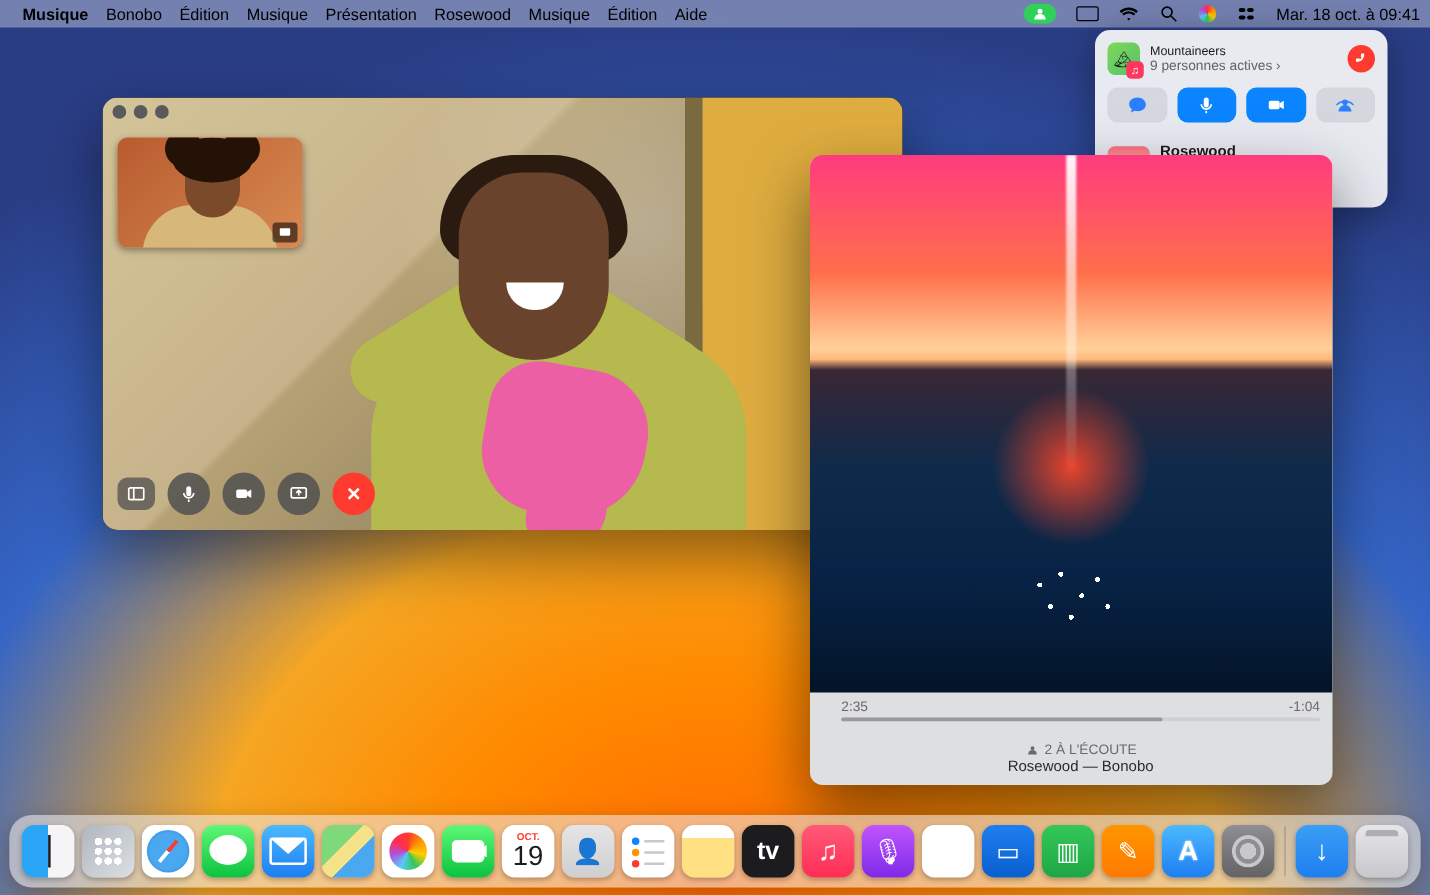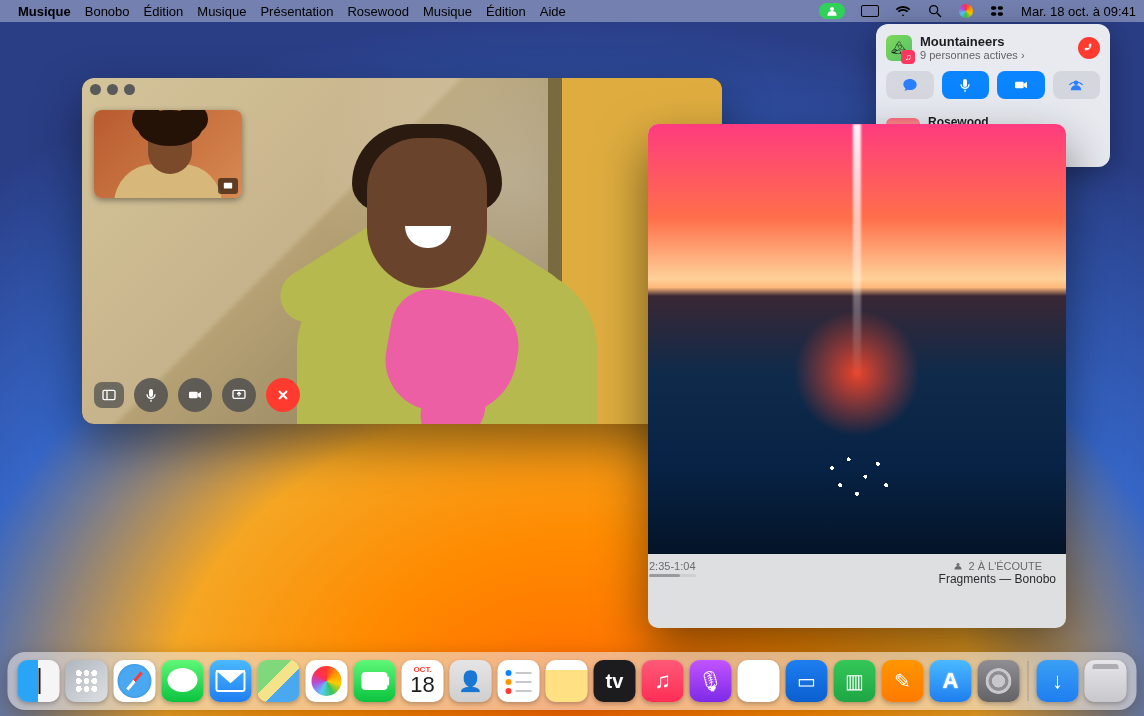--- a/index.html
+++ b/index.html
@@ -40,21 +40,21 @@
   }
   .popover .header { display:flex; align-items:center; padding:10px 10px 6px 10px; gap:8px; }
   .popover .gicon {
     width:26px; height:26px; border-radius:6px;
     background: linear-gradient(135deg,#7ed957,#56c16d);
     display:flex; align-items:center; justify-content:center; font-size:13px; position:relative;
   }
   .popover .gicon::after{
     content:"♫"; position:absolute; right:-3px; bottom:-3px; width:14px; height:14px; border-radius:4px; background:#ff375f; color:#fff; font-size:9px; display:flex; align-items:center; justify-content:center;
   }
-  .popover .gtitle { font-weight:700; font-size:13px; }
+  .popover .gtitle { font-weight:400; font-size:10px; }
   .popover .gsub { font-size:11px; color:#636366; }
   .popover .gsub::after{ content:" ›"; }
   .popover .close {
     width:22px; height:22px; border-radius:50%; background:#ff3b30; color:#fff;
     display:flex; align-items:center; justify-content:center; font-size:13px; margin-left:auto;
   }
   .popover .actions { display:flex; gap:8px; padding:4px 10px 10px 10px; }
   .popover .actbtn {
     flex:1; height:28px; border-radius:8px; background:rgba(120,120,128,0.16);
     display:flex; align-items:center; justify-content:center; color:#2a7fff;
@@ -154,21 +154,21 @@
       radial-gradient(circle 90px at 50% 58%, rgba(255,70,40,0.9), transparent 70%),
       linear-gradient(180deg, #ff3b7f 0%, #ff6f4a 22%, #ffd199 36%, #ffb87a 38%, #3a2734 40%, #0f2a4a 58%, #072244 80%, #041428 100%);
     position:relative;
   }
   .npart .beam{
     position:absolute; top:0; left:50%; transform:translateX(-50%);
     width:8px; height:60%; background:linear-gradient(180deg, rgba(255,255,255,0.95), rgba(255,255,255,0));
     filter: blur(1px);
   }
   .npbar{
-    height:74px; padding:6px 10px 8px 1px; color:#4c4c4e; font-size:11px; display:flex; flex-direction:row; justify-content:space-between;
+    height:74px; padding:6px 10px 8px 25px; color:#4c4c4e; font-size:11px; display:flex; flex-direction:column; justify-content:space-between;
   }
   .npbar .timerow{ display:flex; justify-content:space-between; font-size:11px; color:#6a6a6c;}
   .npbar .track{ position:relative; height:3px; background:#cfcfd1; border-radius:2px; margin-top:2px;}
   .npbar .track .fill{ position:absolute; left:0; top:0; bottom:0; width:67%; background:#9a9a9c; border-radius:2px;}
   .npbar .listen{ text-align:center; font-size:11px; color:#6a6a6c; display:flex; align-items:center; justify-content:center; gap:4px;}
   .npbar .tracktitle{ text-align:center; font-size:12px; color:#2b2b2d;}
 
   
   .dock{
     position:absolute; left:50%; bottom:6px; transform:translateX(-50%);
@@ -403,37 +403,37 @@
         </div>
     </div>
     <div>
       <div class="listen">
         <svg width="12" height="12" viewBox="0 0 24 24" fill="#6a6a6c">
             <circle cx="12" cy="9" r="3"></circle>
             <path d="M5 19a7 7 0 0114 0z"></path>
           </svg>
         <span>2 À L'ÉCOUTE</span>
       </div>
-      <div class="tracktitle">Fragments — Bonobo</div>
+      <div class="tracktitle">Rosewood — Bonobo</div>
     </div>
   </div>
 </div>
 
 <div class="dock">
   <div class="dicon di-finder"></div>
   <div class="dicon di-launch"></div>
   <div class="dicon di-safari"></div>
   <div class="dicon di-msg"></div>
   <div class="dicon di-mail"></div>
   <div class="dicon di-maps"></div>
   <div class="dicon di-photos"></div>
   <div class="dicon di-ft"></div>
   <div class="dicon di-cal">
     <span class="m">oct.</span>
-    <span class="d">18</span>
+    <span class="d">19</span>
   </div>
   <div class="dicon di-contacts">👤</div>
   <div class="dicon di-reminders"></div>
   <div class="dicon di-notes"></div>
   <div class="dicon di-tv">
       <span>tv</span>
     </div>
   <div class="dicon di-music"></div>
   <div class="dicon di-pod">🎙</div>
   <div class="dicon di-news">N</div>

